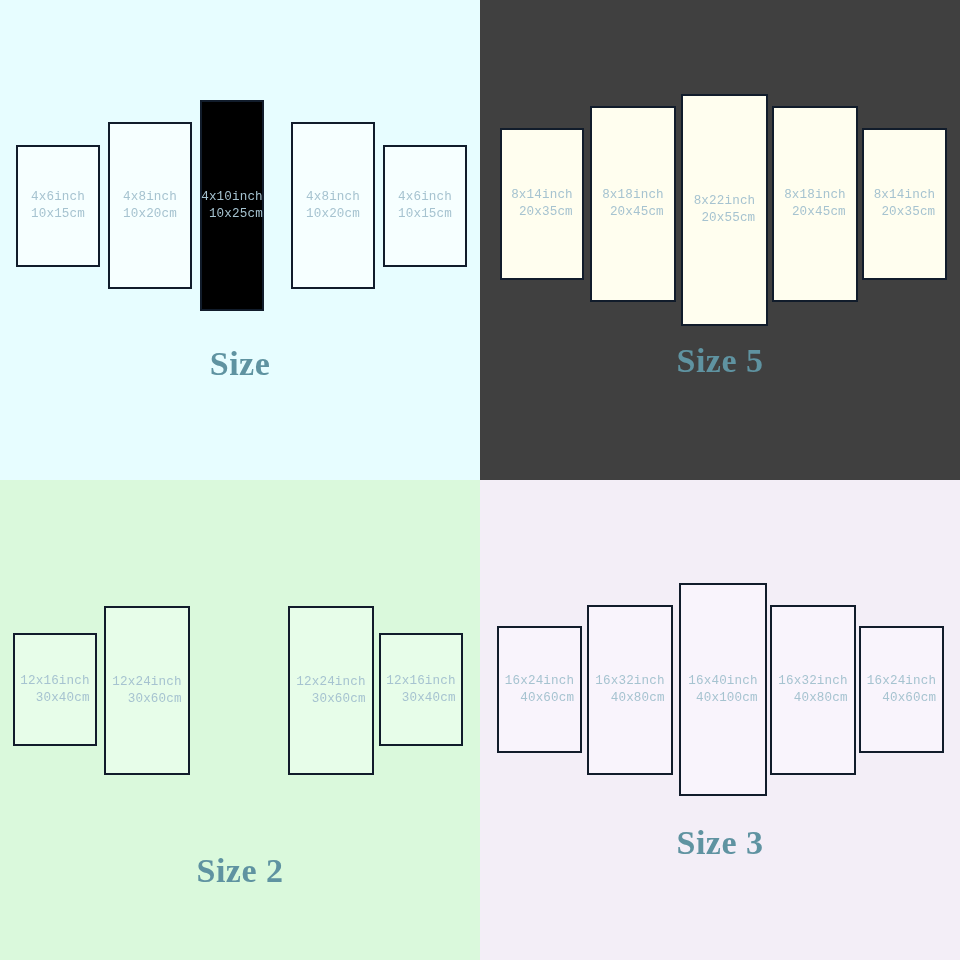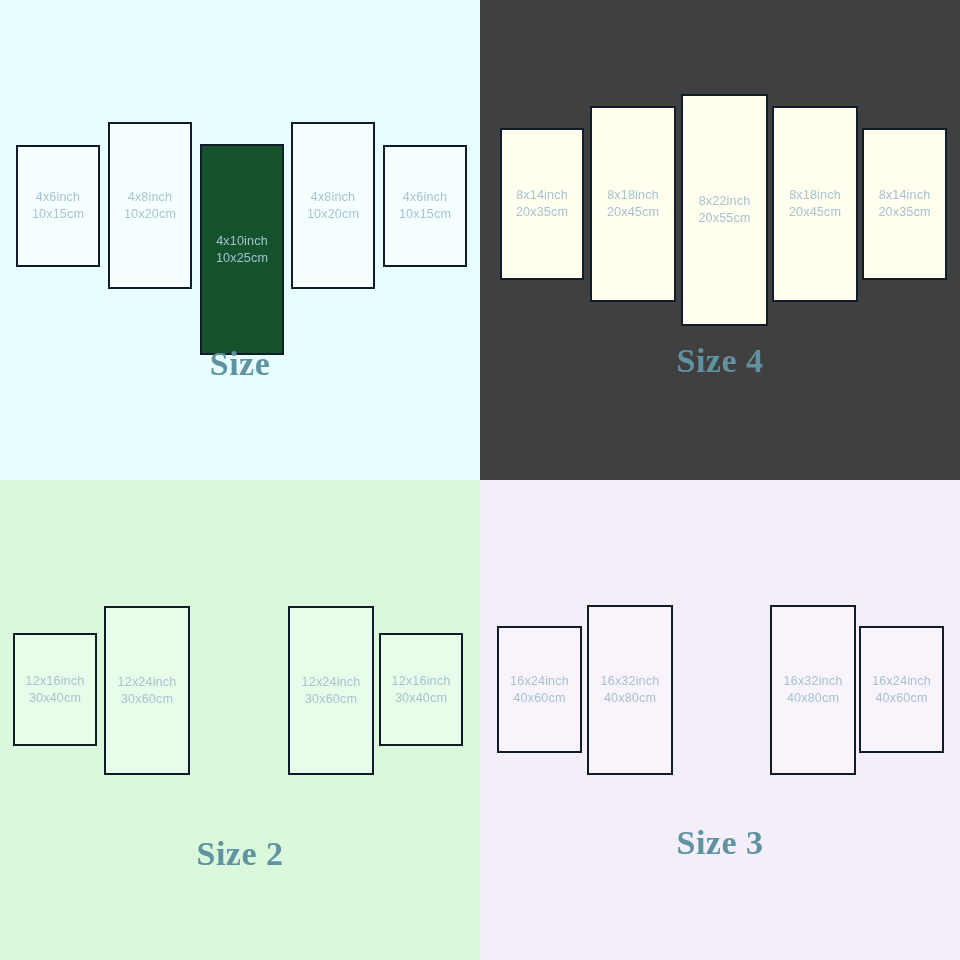--- a/index.html
+++ b/index.html
@@ -37,27 +37,27 @@
   .frame {
     position: absolute;
     box-sizing: border-box;
     border: 2px solid #111c2b;
     background: #fbfeff;
     display: flex;
     align-items: center;
     justify-content: center;
   }
   .frame-label {
-    text-align: center;
+    text-align: right;
     color: #a6c3d0;
     font-size: 12.6px;
     line-height: 1.32;
     letter-spacing: 0.15px;
     white-space: nowrap;
-    font-family: Liberation Sans, sans-serif;
+    font-family: Liberation Mono, monospace;
   }
   .frame-label .l2 {
     display: block;
   }
   .panel-title {
     position: absolute;
     left: 0;
     width: 480px;
     text-align: center;
     font-family: "Liberation Serif", serif;
@@ -73,21 +73,21 @@
 <div class="board">
 
   <div class="panel" style="background: rgb(231, 253, 255);">
     <div class="frames">
         <div class="frame" style="left: 16px; top: 145px; width: 84px; height: 122px; background: rgb(246, 255, 255); border-color: rgb(17, 28, 43);">
           <div class="frame-label" style="color: rgb(166, 195, 208);"><span>4x6inch</span><span class="l2">10x15cm</span></div>
         </div>
         <div class="frame" style="left: 108px; top: 122px; width: 84px; height: 167px; background: rgb(246, 255, 255); border-color: rgb(17, 28, 43);">
           <div class="frame-label" style="color: rgb(166, 195, 208);"><span>4x8inch</span><span class="l2">10x20cm</span></div>
         </div>
-        <div class="frame" style="left: 200px; top: 100px; width: 84px; height: 211px; background: #14532d; border-color: rgb(17, 28, 43); margin-top: 44px;">
+        <div class="frame" style="left: 200px; top: 100px; width: 64px; height: 211px; background: #000000; border-color: rgb(17, 28, 43);">
           <div class="frame-label" style="color: rgb(166, 195, 208);"><span>4x10inch</span><span class="l2">10x25cm</span></div>
         </div>
         <div class="frame" style="left: 291px; top: 122px; width: 84px; height: 167px; background: rgb(246, 255, 255); border-color: rgb(17, 28, 43);">
           <div class="frame-label" style="color: rgb(166, 195, 208);"><span>4x8inch</span><span class="l2">10x20cm</span></div>
         </div>
         <div class="frame" style="left: 383px; top: 145px; width: 84px; height: 122px; background: rgb(246, 255, 255); border-color: rgb(17, 28, 43);">
           <div class="frame-label" style="color: rgb(166, 195, 208);"><span>4x6inch</span><span class="l2">10x15cm</span></div>
         </div>
       </div>
     <div class="panel-title" style="color: rgb(95, 147, 161); top: 345px;">Size</div>
@@ -104,48 +104,51 @@
         <div class="frame" style="left: 201px; top: 94px; width: 87px; height: 232px; background: rgb(255, 254, 239); border-color: rgb(17, 28, 43);">
           <div class="frame-label" style="color: rgb(166, 195, 208);"><span>8x22inch</span><span class="l2">20x55cm</span></div>
         </div>
         <div class="frame" style="left: 292px; top: 106px; width: 86px; height: 196px; background: rgb(255, 254, 239); border-color: rgb(17, 28, 43);">
           <div class="frame-label" style="color: rgb(166, 195, 208);"><span>8x18inch</span><span class="l2">20x45cm</span></div>
         </div>
         <div class="frame" style="left: 382px; top: 128px; width: 85px; height: 152px; background: rgb(255, 254, 239); border-color: rgb(17, 28, 43);">
           <div class="frame-label" style="color: rgb(166, 195, 208);"><span>8x14inch</span><span class="l2">20x35cm</span></div>
         </div>
       </div>
-    <div class="panel-title" style="color: rgb(95, 147, 161); top: 342px;">Size 4</div>
+    <div class="panel-title" style="color: rgb(95, 147, 161); top: 342px;">Size 5</div>
   </div>
 
   <div class="panel" style="background: rgb(218, 249, 220);">
     <div class="frames">
         <div class="frame" style="left: 13px; top: 153px; width: 84px; height: 113px; background: rgb(231, 253, 233); border-color: rgb(17, 28, 43);">
           <div class="frame-label" style="color: rgb(166, 195, 208);"><span>12x16inch</span><span class="l2">30x40cm</span></div>
         </div>
         <div class="frame" style="left: 104px; top: 126px; width: 86px; height: 169px; background: rgb(231, 253, 233); border-color: rgb(17, 28, 43);">
           <div class="frame-label" style="color: rgb(166, 195, 208);"><span>12x24inch</span><span class="l2">30x60cm</span></div>
         </div>
         <div class="frame" style="left: 288px; top: 126px; width: 86px; height: 169px; background: rgb(231, 253, 233); border-color: rgb(17, 28, 43);">
           <div class="frame-label" style="color: rgb(166, 195, 208);"><span>12x24inch</span><span class="l2">30x60cm</span></div>
         </div>
         <div class="frame" style="left: 379px; top: 153px; width: 84px; height: 113px; background: rgb(231, 253, 233); border-color: rgb(17, 28, 43);">
           <div class="frame-label" style="color: rgb(166, 195, 208);"><span>12x16inch</span><span class="l2">30x40cm</span></div>
         </div>
       </div>
-    <div class="panel-title" style="color: rgb(95, 147, 161); top: 355px;">Size 2</div>
+    <div class="panel-title" style="color: rgb(95, 147, 161); top: 372px;">Size 2</div>
   </div>
 
   <div class="panel" style="background: rgb(243, 238, 247); padding-left: 20px;">
     <div class="frames">
         <div class="frame" style="left: 17px; top: 146px; width: 85px; height: 127px; background: rgb(249, 244, 252); border-color: rgb(17, 28, 43);">
           <div class="frame-label" style="color: rgb(166, 195, 208);"><span>16x24inch</span><span class="l2">40x60cm</span></div>
         </div>
         <div class="frame" style="left: 107px; top: 125px; width: 86px; height: 170px; background: rgb(249, 244, 252); border-color: rgb(17, 28, 43);">
           <div class="frame-label" style="color: rgb(166, 195, 208);"><span>16x32inch</span><span class="l2">40x80cm</span></div>
+        </div>
+        <div class="frame" style="left: 199px; top: 103px; width: 88px; height: 213px; background: rgb(249, 244, 252); border-color: rgb(17, 28, 43);">
+          <div class="frame-label" style="color: rgb(166, 195, 208);"><span>16x40inch</span><span class="l2">40x100cm</span></div>
         </div>
         <div class="frame" style="left: 290px; top: 125px; width: 86px; height: 170px; background: rgb(249, 244, 252); border-color: rgb(17, 28, 43);">
           <div class="frame-label" style="color: rgb(166, 195, 208);"><span>16x32inch</span><span class="l2">40x80cm</span></div>
         </div>
         <div class="frame" style="left: 379px; top: 146px; width: 85px; height: 127px; background: rgb(249, 244, 252); border-color: rgb(17, 28, 43);">
           <div class="frame-label" style="color: rgb(166, 195, 208);"><span>16x24inch</span><span class="l2">40x60cm</span></div>
         </div>
       </div>
     <div class="panel-title" style="color: rgb(95, 147, 161); top: 344px;">Size 3</div>
   </div>

